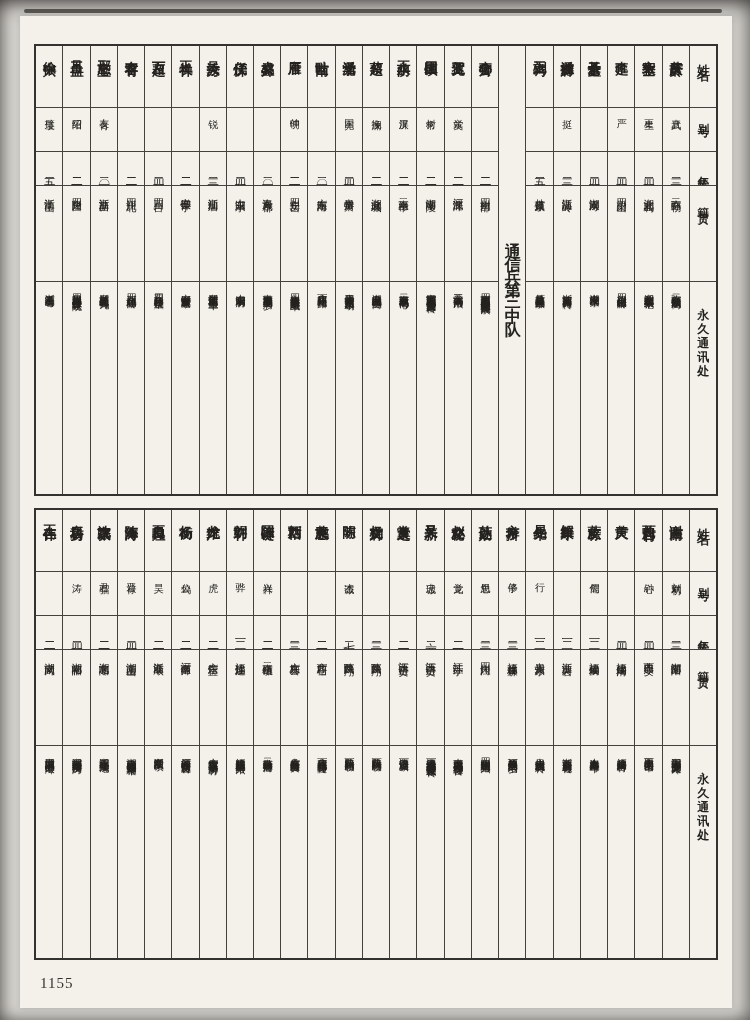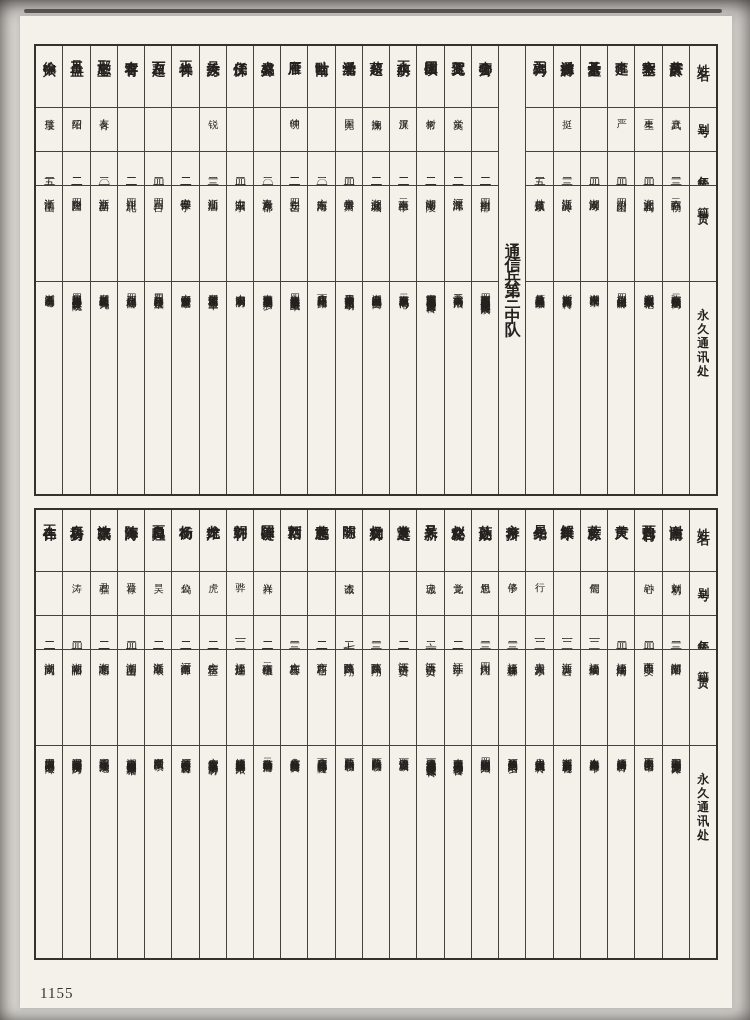--- a/index.html
+++ b/index.html
@@ -66,21 +66,21 @@
   .head-col .c-addr .v   { font-size:12px; letter-spacing:14px; padding-top:16px; }
   .title-col {
     border-left:1px solid #45423d;
     display:flex; justify-content:center; align-items:center;
   }
   .title-col .v {
     font-size:16px; font-weight:bold; letter-spacing:13px;
     padding-top:10px;
   }
   .page-number {
-    position:absolute; left:20px; bottom:6px;
+    position:absolute; left:20px; bottom:16px;
     font-size:15px; color:#33312d; letter-spacing:1px;font-family:Liberation Serif, serif;
   }
 </style>
 </head>
 <body>
 
 <div class="scan">
   <div class="scan-top-line"></div>
   <div class="sheet">
     <div class="roster" id="top-roster">

